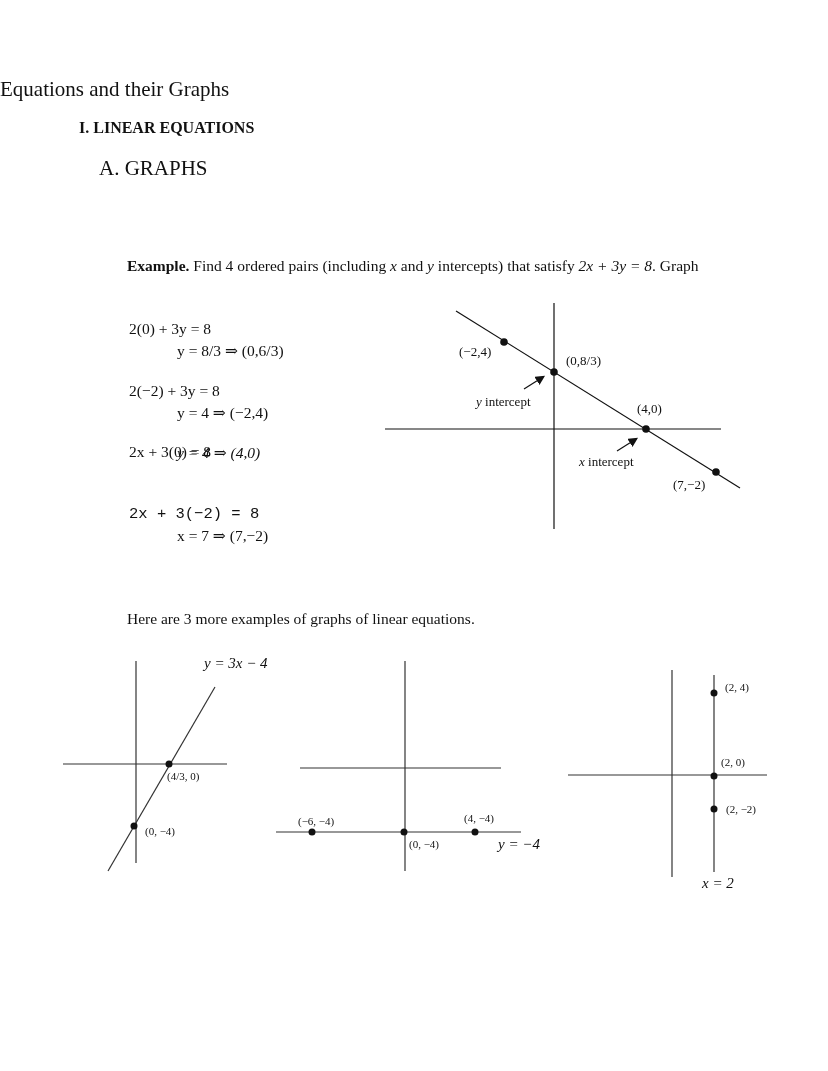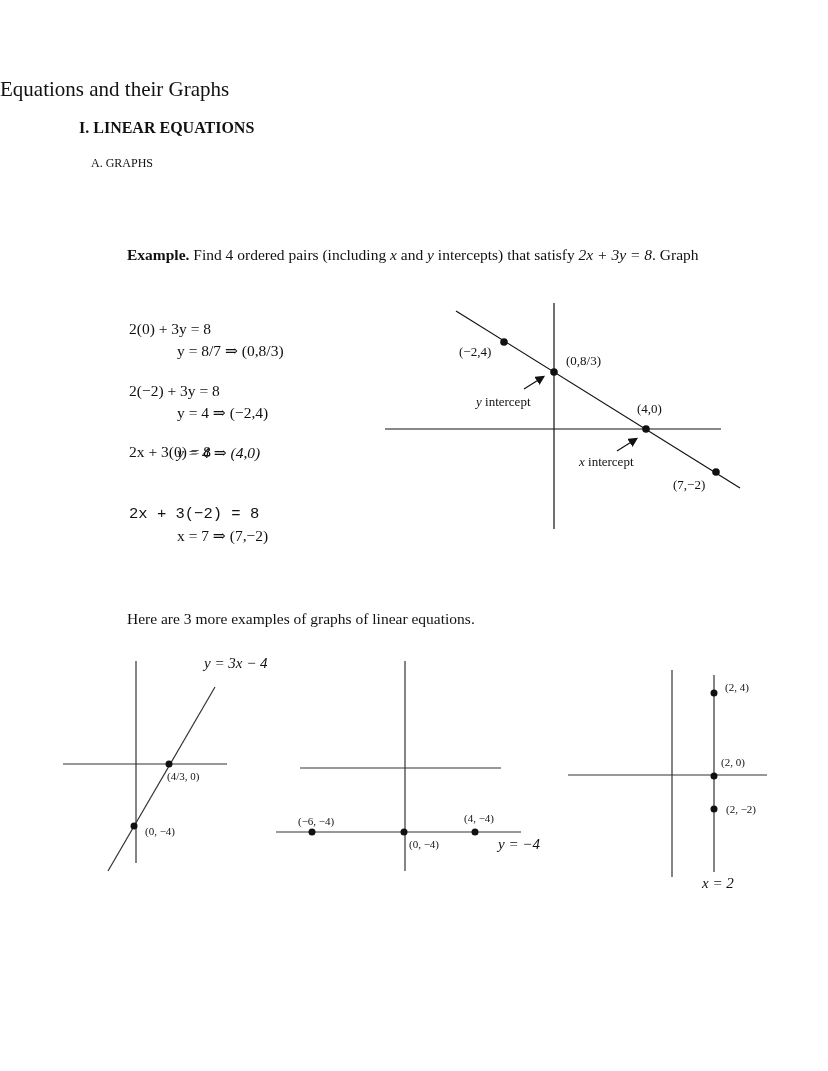--- a/index.html
+++ b/index.html
@@ -1,44 +1,44 @@
 <!DOCTYPE html>
 <html><head>
 <meta charset="utf-8">
 <style>
   html, body { margin:0; padding:0; background:#ffffff; }
   body { width:828px; height:1071px; position:relative; overflow:hidden;
          font-family:"Liberation Serif", "DejaVu Serif", serif; color:#111; }
   .abs { position:absolute; white-space:nowrap; }
   .title { left:0; width:818px; text-align:left; top:77px; font-size:21px; }
   .h1 { left:79px; top:119px; font-size:16px; font-weight:bold; }
-  .h2 { left:91px; top:156px; font-size:12px; }
+  .h2 { left:99px; top:156px; font-size:21px; }
   .para { left:127px; font-size:15.5px; line-height:21px; }
   .bold { font-weight:bold; }
   .it { font-style:italic; }
   .eq { font-size:15.5px;margin-top:8px; }
   svg { position:absolute; left:0; top:0; }
   svg text { font-family:"Liberation Serif", "DejaVu Serif", serif; fill:#111; }
 </style>
 </head>
 <body>
 
 <div class="abs title">Equations and their Graphs</div>
 <div class="abs h1">I.  LINEAR EQUATIONS</div>
 <div class="abs h2">A.  GRAPHS</div>
 
 <div class="abs para" style="top:193px;">
 </div>
 
-<div class="abs para" style="top:244px;">
+<div class="abs para" style="top:255px;">
   <div><span class="bold">Example.</span><span> Find 4 ordered pairs (including </span><span class="it">x</span><span> and </span><span class="it">y</span><span> intercepts) that satisfy </span><span class="it">2x + 3y = 8</span><span>.  Graph</span></div>
 </div>
 
 <div class="abs eq" style="left:129px; top:312px;">2(0) + 3y = 8</div>
-<div class="abs eq" style="left:177px; top:334px;">y = 8/7 ⇒ (0,8/3)</div>
+<div class="abs eq" style="left:177px; top:334px;">y = 8/3 ⇒ (0,6/3)</div>
 <div class="abs eq" style="left:129px; top:374px;">2(−2) + 3y = 8</div>
 <div class="abs eq" style="left:177px; top:396px;">y = 4 ⇒ (−2,4)</div>
 <div class="abs eq" style="left:129px; top:435px;">2x + 3(0) = 8</div>
 <div class="abs eq" style="left:177px; top:436px;font-style:italic;">y = 4 ⇒ (4,0)</div>
 <div class="abs eq" style="left:129px; top:497px;font-family:Liberation Mono, monospace;">2x + 3(−2) = 8</div>
 <div class="abs eq" style="left:177px; top:519px;">x = 7 ⇒ (7,−2)</div>
 
 <div class="abs para" style="top:560px;margin-top:48px;">Here are 3 more examples of graphs of linear equations.</div>
 
 <svg id="graphs" width="828" height="1071">

